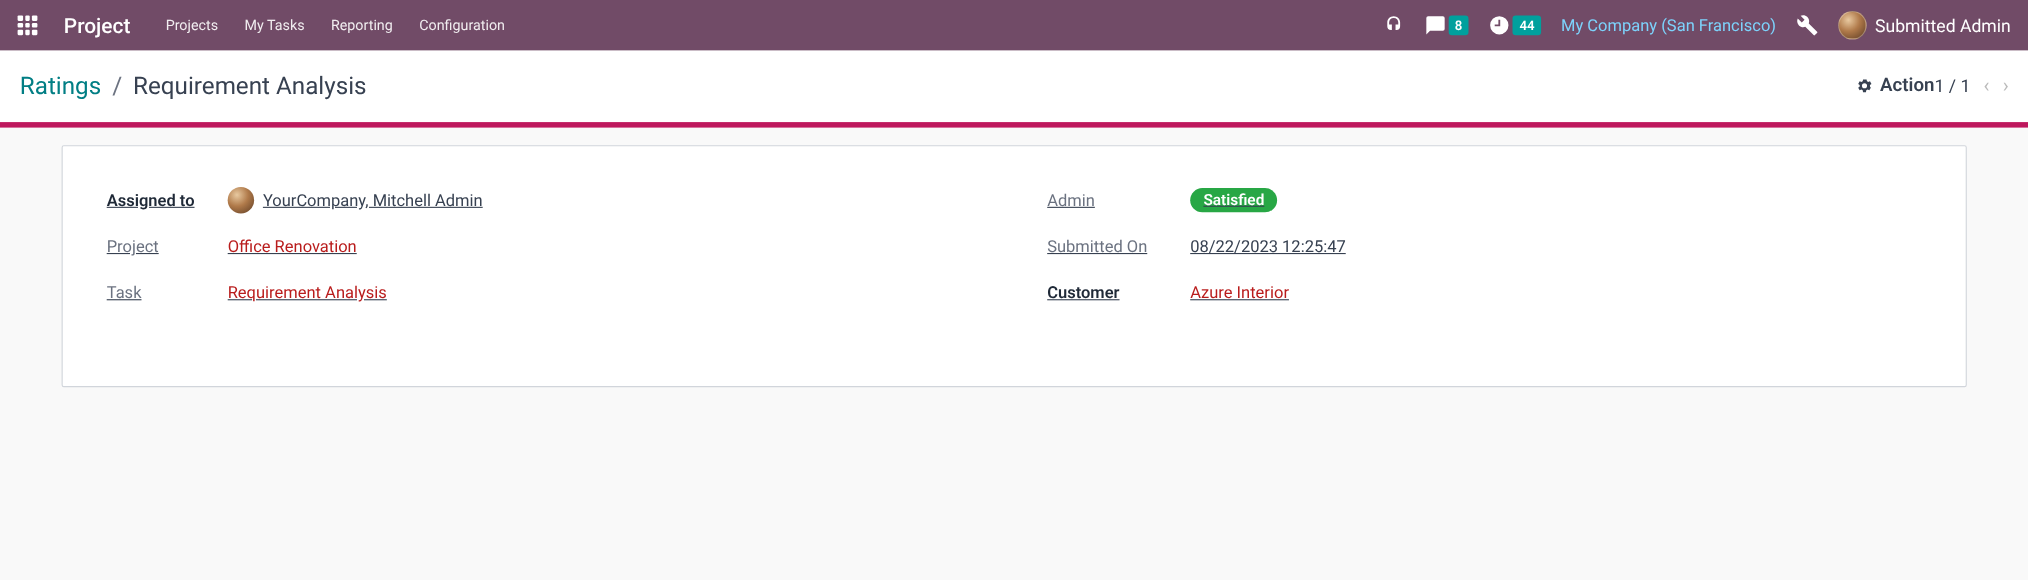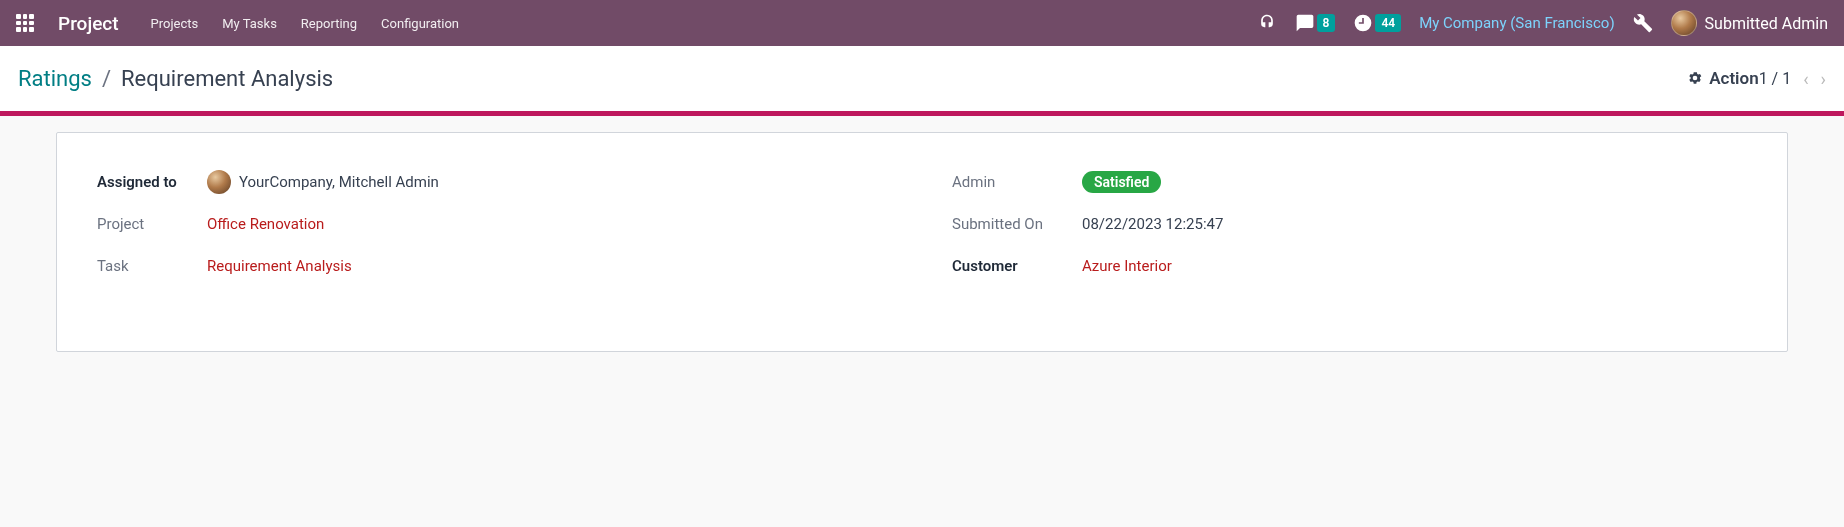--- a/index.html
+++ b/index.html
@@ -72,20 +72,21 @@
     background: #fff;
     border: 1px solid #d1d5db;
     border-radius: 2px;
     padding: 28px 40px 44px 40px;
     min-height: 220px;
   }
   .form-grid {
     display: grid;
     grid-template-columns: 1fr 1fr;
     column-gap: 60px;
+    text-decoration: underline;
   }
   .field-row { display: flex; align-items: center; min-height: 42px; }
   .field-label { width: 110px; font-size: 15px; color: #6b7280; flex-shrink: 0; }
   .field-label.bold { color: #1f2937; font-weight: 600; }
   .field-value { font-size: 15px; color: #374151; display: flex; align-items: center; }
   .field-value a { color: #b91c1c; text-decoration: none; cursor: pointer; }
   .badge-green {
     background: #28a745;
     color: #fff;
     font-size: 14px;

